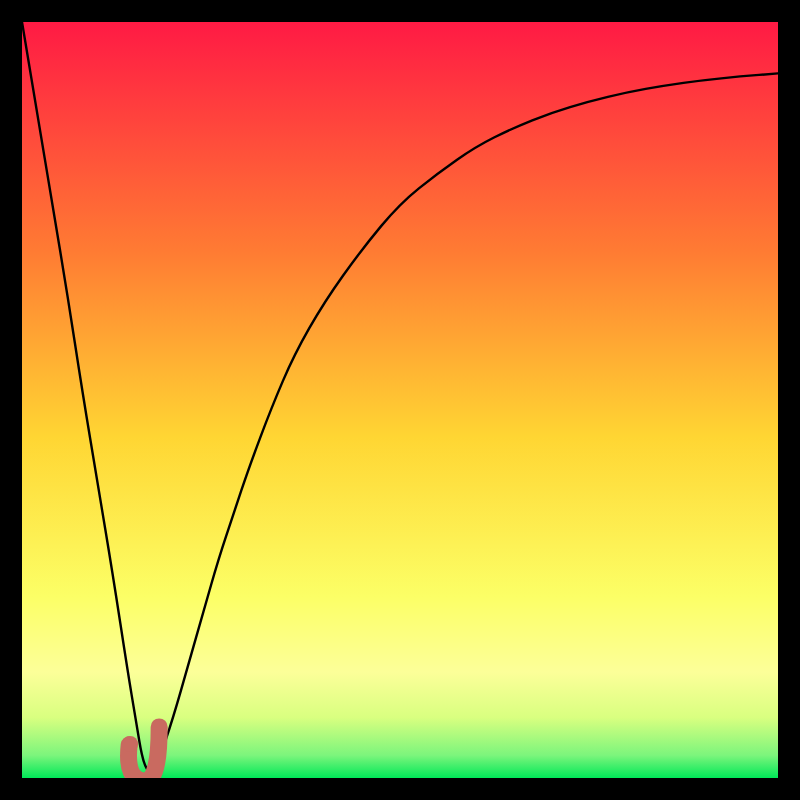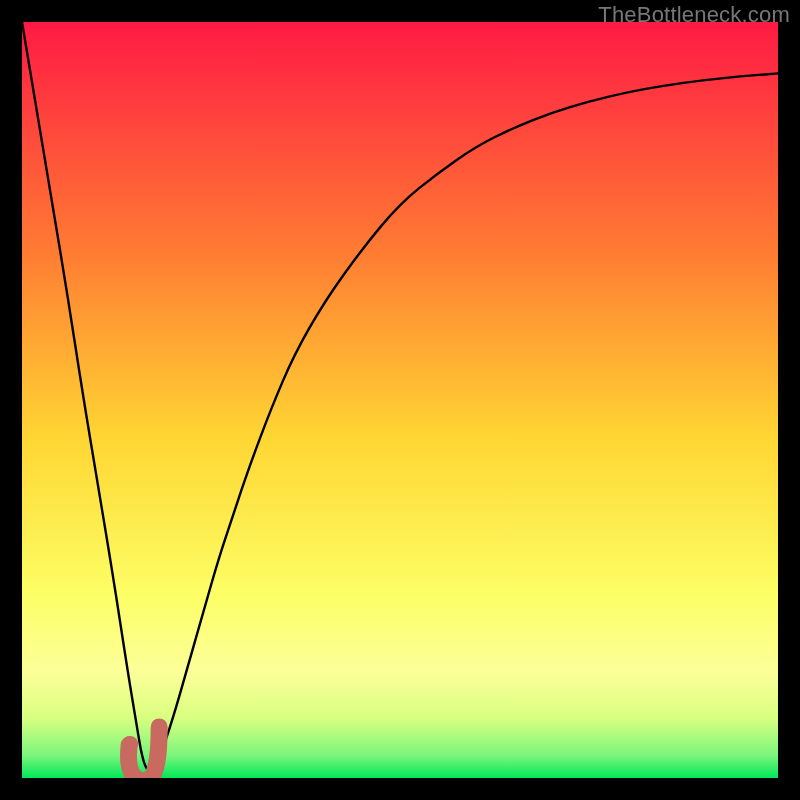--- a/index.html
+++ b/index.html
@@ -66,14 +66,13 @@
       <path id="curve-path" d="M 0 0 Q 15.120000000000001 90.72000000000003 22.68 136.07999999999998 Q 30.240000000000002 181.43999999999994 37.8 226.79999999999995 Q 45.36 272.15999999999997 52.92 321.29999999999995 Q 60.480000000000004 370.44 68.04 415.79999999999995 Q 75.60000000000001 461.15999999999997 83.16 506.52 Q 90.72 551.88 98.28 601.02 Q 105.84 650.16 109.62 672.8399999999999 Q 113.39999999999999 695.52 117.18 718.2 Q 120.96000000000001 740.88 124.74000000000001 746.55 Q 128.52 752.22 132.3 746.55 Q 136.07999999999998 740.88 143.64 718.2 Q 151.20000000000002 695.52 158.76 669.06 Q 166.32 642.6 173.88 616.1400000000001 Q 181.44 589.6800000000001 189 563.22 Q 196.56 536.76 204.12 514.08 Q 211.68 491.40000000000003 219.24 468.72 Q 226.79999999999998 446.04 238.14 415.8 Q 249.48000000000002 385.56 260.82 359.1 Q 272.15999999999997 332.64 287.28 306.17999999999995 Q 302.40000000000003 279.71999999999997 321.3 253.26000000000002 Q 340.2 226.80000000000007 359.1 204.12 Q 378 181.43999999999994 396.9 166.31999999999994 Q 415.8 151.19999999999993 434.7 137.96999999999997 Q 453.59999999999997 124.74000000000001 472.5 115.29000000000002 Q 491.40000000000003 105.84000000000003 510.29999999999995 98.28000000000003 Q 529.1999999999999 90.72000000000003 548.0999999999999 85.05000000000001 Q 567 79.38 585.9000000000001 74.844 Q 604.8000000000001 70.30799999999999 623.7 66.906 Q 642.6 63.50400000000002 661.5 60.85800000000006 Q 680.4 58.2120000000001 699.3 56.32200000000006 Q 718.1999999999999 54.432000000000016 737.0999999999999 52.920000000000016 T 756 51.408000000000015" fill="none" stroke="#000000" stroke-width="2.4" stroke-linecap="round" stroke-linejoin="round"></path>
 
       <path id="marker-hook" d="M 107.17999999999999 722.88
                  Q 103.17999999999999 758.88 123.17999999999999 758.88
                  Q 137.18 758.88 137.18 704.88" fill="none" stroke="#c96a60" stroke-width="17" stroke-linecap="round" stroke-linejoin="round"></path>
 
       <circle id="marker-dot" cx="108.10800000000002" cy="721.98" r="8" fill="#c96a60"></circle>
     </svg>
   </div>
 
-  <div class="watermark">TheBottleneck.com</div>
 </div>
 
 </body></html>

